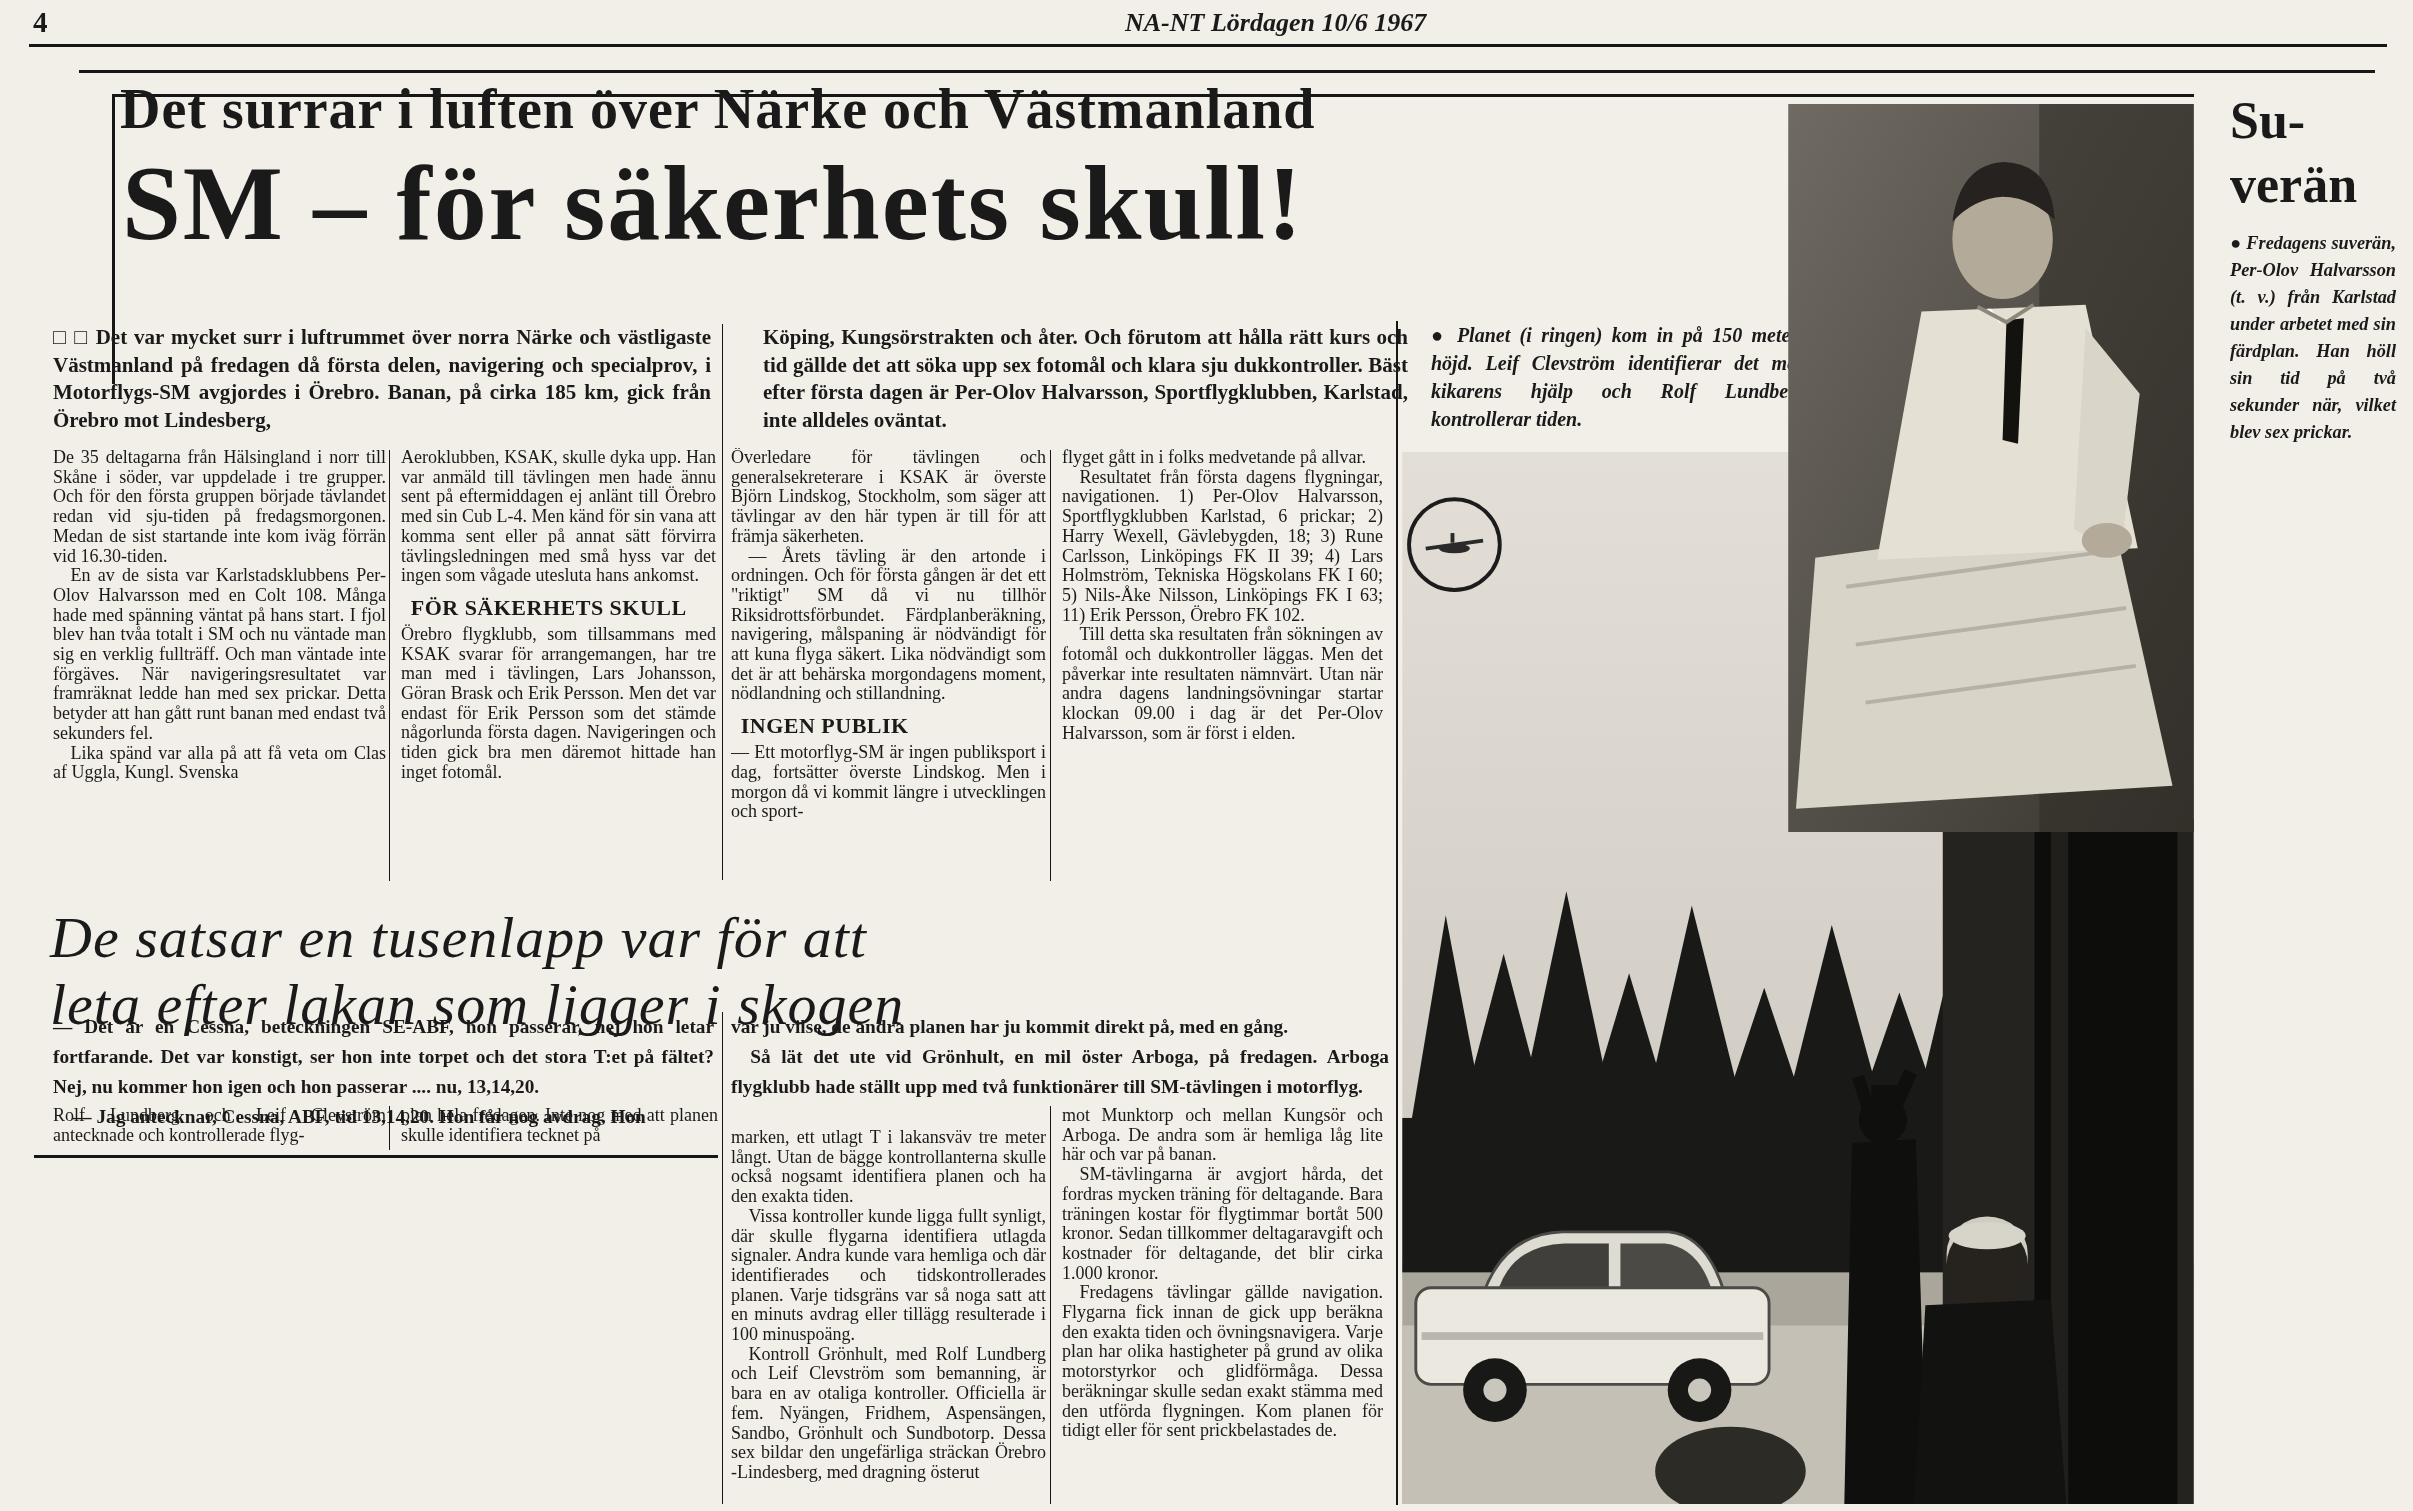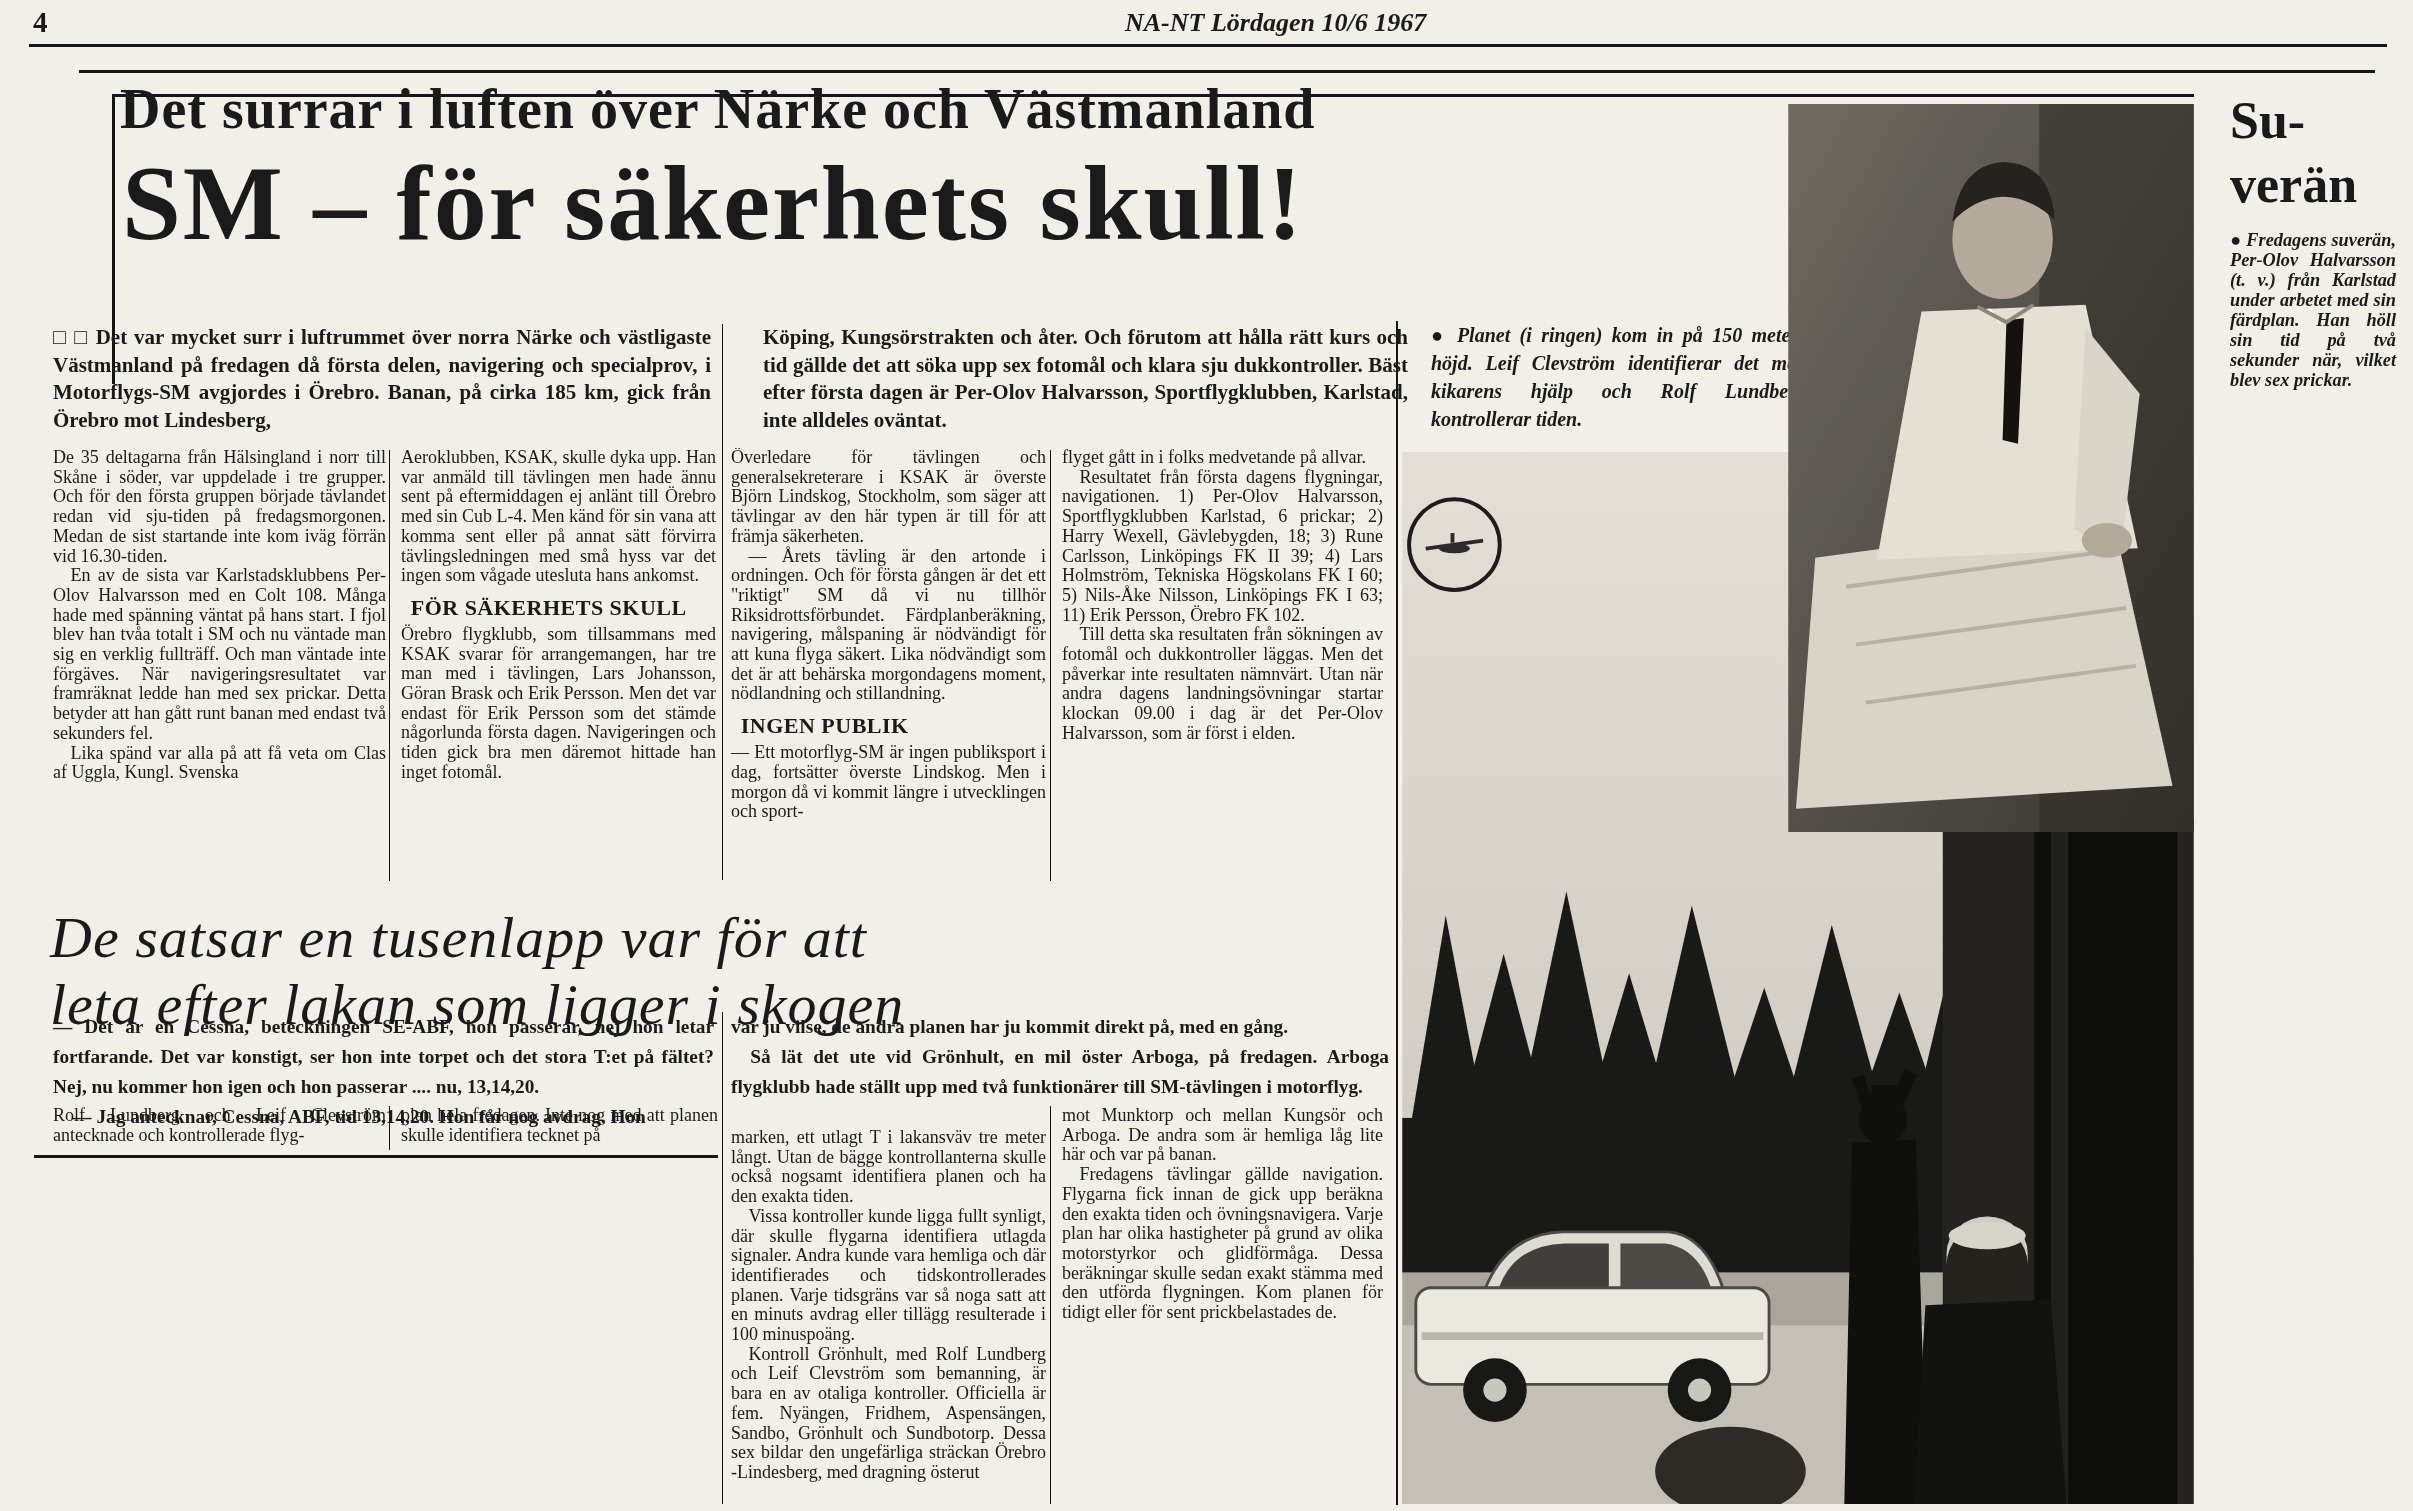--- a/index.html
+++ b/index.html
@@ -20,21 +20,21 @@
   .photo-caption{font-weight:bold;font-style:italic;font-size:20px;line-height:28px;text-align:justify;}
   .bodycol{font-size:18px;line-height:19.7px;text-align:justify;overflow:hidden;}
   .bodycol p{margin:0;text-indent:17.4px;}
   .bodycol p.first{text-indent:0;}
   .subhead{font-weight:bold;font-size:22px;text-indent:0 !important;margin:11.6px 0 7.7px 9.7px !important;letter-spacing:0.5px;white-space:nowrap;}
   .h2-italic{font-size:58px;font-weight:normal;font-style:italic;white-space:nowrap;letter-spacing:1px;}
   .lede2{font-weight:bold;font-size:19.3px;line-height:30px;text-align:justify;}
   .lede2 p{margin:0;}
   .lede2 p.indent{text-indent:19.3px;}
   .sidebar-title{font-size:52px;font-weight:bold;line-height:64px;}
-  .sidebar-caption{font-weight:bold;font-style:italic;font-size:18.3px;line-height:20px;text-align:justify;}
+  .sidebar-caption{font-weight:bold;font-style:italic;font-size:18.3px;line-height:27px;text-align:justify;}
   .photo{position:absolute;display:block;}
   svg{display:block;}
 </style>
 </head>
 <body>
 
 <div class="abs pagenum" style="left:33px;top:5.8px;">4</div>
 <div class="abs masthead" style="left:1125px;top:7.7px;">NA-NT Lördagen 10/6 1967</div>
 <div class="rule-h" style="left:29px;top:44px;width:2358px;"></div>
 
@@ -99,20 +99,21 @@
 <div class="abs bodycol" style="left:401px;top:1106px;width:317px;height:42px;">
   <p class="first">plan hela fredagen. Inte nog med att planen skulle identifiera tecknet på</p>
 </div>
 <div class="abs bodycol" style="left:731px;top:1106px;width:315px;height:398px;margin-top:22px;">
   <p class="first">marken, ett utlagt T i lakansväv tre meter långt. Utan de bägge kontrollanterna skulle också nogsamt identifiera planen och ha den exakta tiden.</p>
   <p>Vissa kontroller kunde ligga fullt synligt, där skulle flygarna identifiera utlagda signaler. Andra kunde vara hemliga och där identifierades och tidskontrollerades planen. Varje tidsgräns var så noga satt att en minuts avdrag eller tillägg resulterade i 100 minuspoäng.</p>
   <p>Kontroll Grönhult, med Rolf Lundberg och Leif Clevström som bemanning, är bara en av otaliga kontroller. Officiella är fem. Nyängen, Fridhem, Aspensängen, Sandbo, Grönhult och Sundbotorp. Dessa sex bildar den ungefärliga sträckan Örebro -Lindesberg, med dragning österut</p>
 </div>
 <div class="abs bodycol" style="left:1062px;top:1106px;width:321px;height:398px;">
   <p class="first">mot Munktorp och mellan Kungsör och Arboga. De andra som är hemliga låg lite här och var på banan.</p>
+  <p>SM-tävlingarna är avgjort hårda, det fordras mycken träning för deltagande. Bara träningen kostar för flygtimmar bortåt 500 kronor. Sedan tillkommer deltagaravgift och kostnader för deltagande, det blir cirka 1.000 kronor.</p>
   <p>Fredagens tävlingar gällde navigation. Flygarna fick innan de gick upp beräkna den exakta tiden och övningsnavigera. Varje plan har olika hastigheter på grund av olika motorstyrkor och glidförmåga. Dessa beräkningar skulle sedan exakt stämma med den utförda flygningen. Kom planen för tidigt eller för sent prickbelastades de.</p>
 </div>
 
 <div class="rule-v" style="left:389px;top:1106px;height:44px;width:1px;"></div>
 <div class="rule-v" style="left:722px;top:1012px;height:492px;width:1px;"></div>
 <div class="rule-v" style="left:1050px;top:1106px;height:398px;width:1px;"></div>
 <div class="rule-h" style="left:34px;top:1155px;width:684px;height:2.9px;"></div>
 
 <div class="photo" style="left:1402px;top:452px;width:792px;height:1052px;z-index:1;">
   <svg width="792" height="1052" viewBox="0 0 820 1090">

